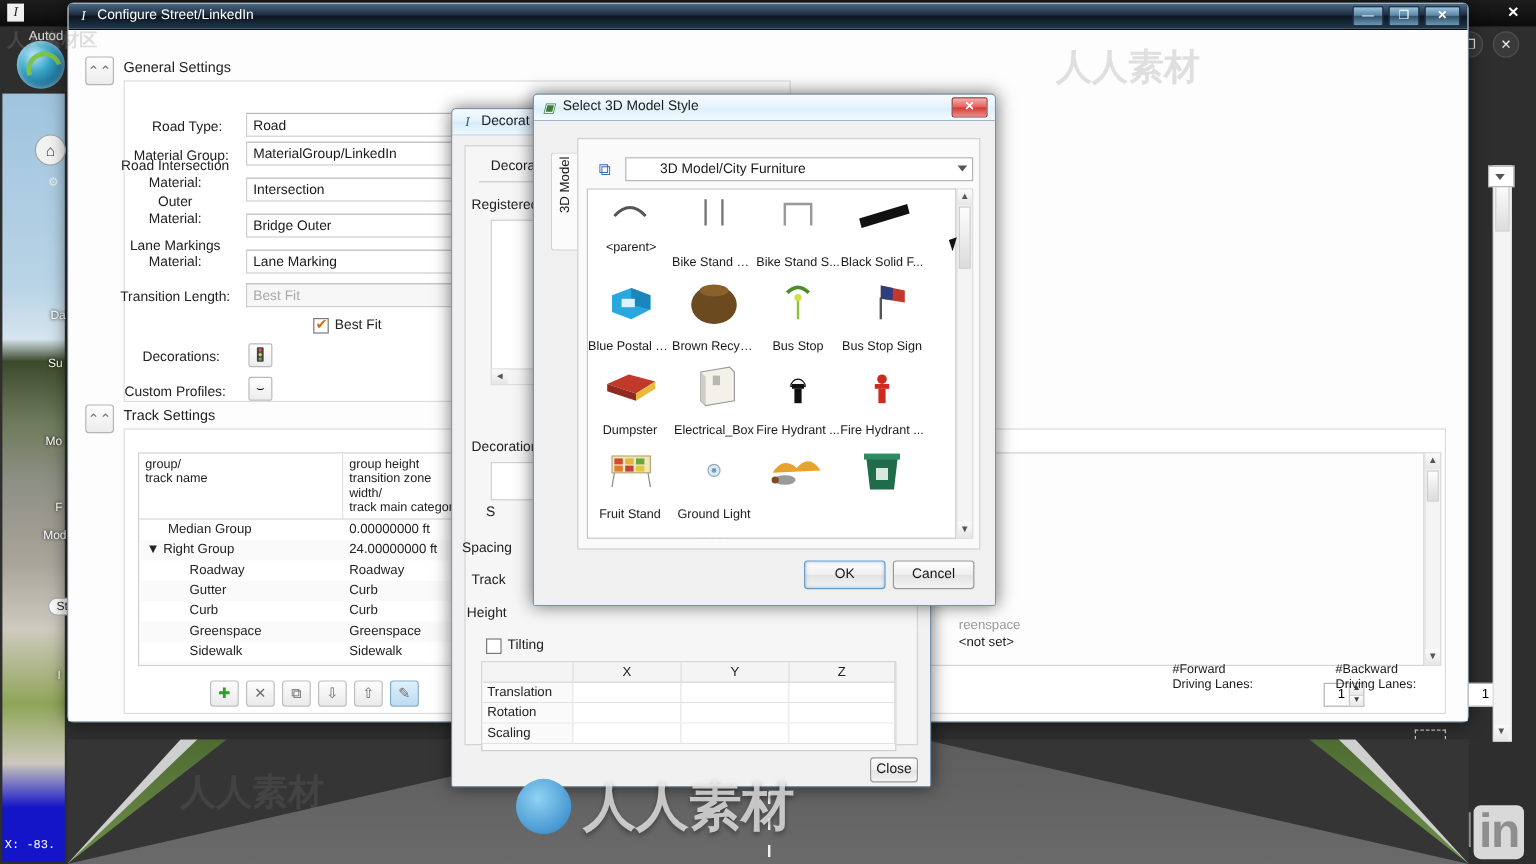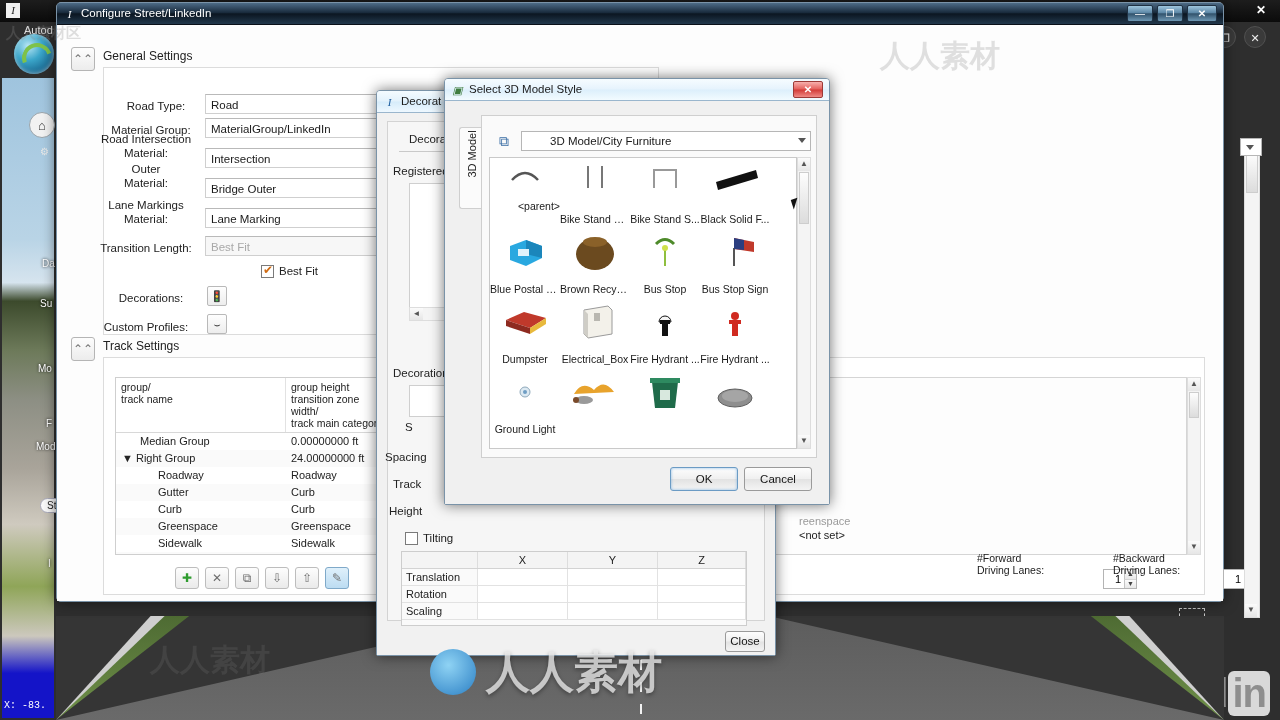--- a/index.html
+++ b/index.html
@@ -580,21 +580,21 @@
         <span>3D Model/City Furniture</span>
         <span class="arr"></span>
       </div>
 
       <div class="grid-area" style="left:44px; top:56px; width:308px; height:292px;">
         <div class="mgrid" id="model-grid-cells">
             <div class="mcell">
               <div class="thumb"><svg width="70" height="40">
                   <path d="M22 18 q13 -14 26 0" stroke="#555" stroke-width="2.5" fill="none"></path>
                 </svg></div>
-              <div class="cap" style="bottom: 16px; text-align: right; padding-left: 2px;">&lt;parent&gt;</div>
+              <div class="cap" style="bottom: 16px; text-align: center; padding-left: 2px;">&lt;parent&gt;</div>
             </div>
             <div class="mcell">
               <div class="thumb"><svg width="70" height="40">
                   <line x1="28" y1="4" x2="28" y2="26" stroke="#777" stroke-width="2"></line>
                   <line x1="42" y1="4" x2="42" y2="26" stroke="#777" stroke-width="2"></line>
                 </svg></div>
               <div class="cap">Bike Stand Bar</div>
             </div>
             <div class="mcell">
               <div class="thumb"><svg width="70" height="40">
@@ -663,20 +663,34 @@
                 </svg></div>
               <div class="cap">Fire Hydrant ...</div>
             </div>
             <div class="mcell">
               <div class="thumb"><svg width="70" height="40">
                   <rect x="32" y="22" width="6" height="12" fill="#d02a20"></rect>
                   <circle cx="35" cy="14" r="4" fill="#d02a20"></circle>
                   <rect x="29" y="18" width="12" height="4" fill="#d02a20"></rect>
                 </svg></div>
               <div class="cap">Fire Hydrant ...</div>
+            </div>
+            <div class="mcell">
+              <div class="thumb"><svg width="70" height="40">
+                  <rect x="20" y="8" width="32" height="14" fill="#f0e7c0" stroke="#b9a96a"></rect>
+                  <rect x="22" y="10" width="7" height="5" fill="#d14b32"></rect>
+                  <rect x="31" y="10" width="7" height="5" fill="#e0b93c"></rect>
+                  <rect x="40" y="10" width="7" height="5" fill="#6aa83c"></rect>
+                  <rect x="22" y="16" width="7" height="5" fill="#e07a2c"></rect>
+                  <rect x="31" y="16" width="7" height="5" fill="#c7423c"></rect>
+                  <rect x="40" y="16" width="7" height="5" fill="#e0c93c"></rect>
+                  <line x1="22" y1="22" x2="20" y2="34" stroke="#8b8b8b"></line>
+                  <line x1="50" y1="22" x2="52" y2="34" stroke="#8b8b8b"></line>
+                </svg></div>
+              <div class="cap">Fruit Stand</div>
             </div>
             <div class="mcell">
               <div class="thumb"><svg width="70" height="40">
                   <circle cx="35" cy="20" r="5" fill="#dce9f2" stroke="#8fa9bb"></circle>
                   <circle cx="35" cy="20" r="2" fill="#6f9ec4"></circle>
                 </svg></div>
               <div class="cap">Ground Light</div>
             </div>
             <div class="mcell">
               <div class="thumb"><svg width="70" height="40">

